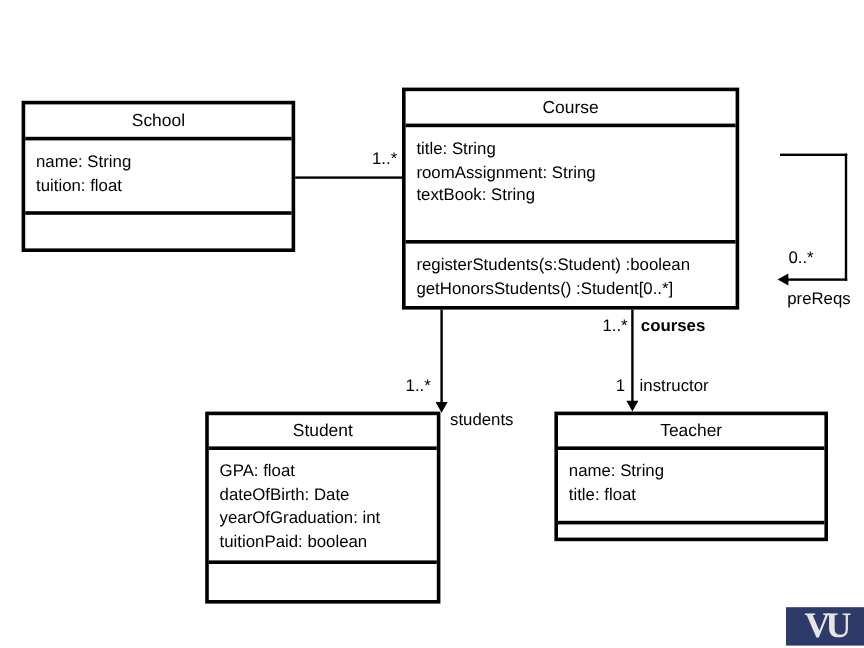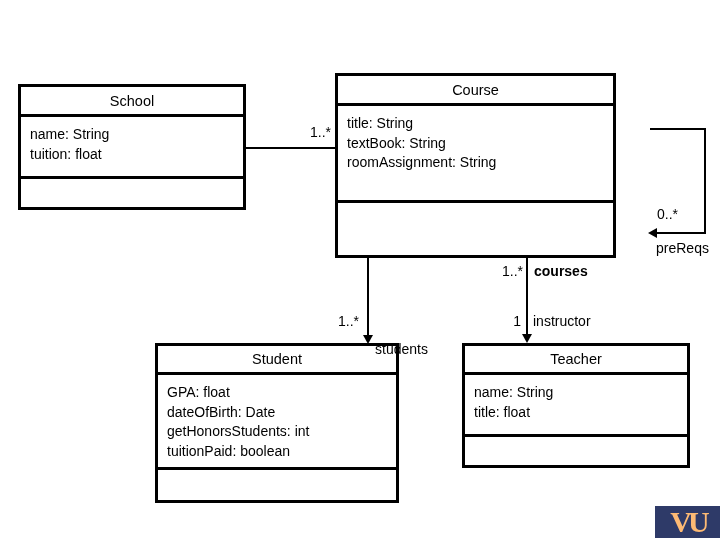--- a/index.html
+++ b/index.html
@@ -65,44 +65,44 @@
     width: 0; height: 0;
     border-top: 5px solid transparent;
     border-bottom: 5px solid transparent;
     border-right: 9px solid #000000;
   }
   .logo {
     position: absolute;
     left: 655px; top: 506px;
     width: 66px; height: 32px;
     background: #2e3a68;
-    color: #fdba74;
+    color: #e5e5e5;
     font-family: "Liberation Serif", serif;
     font-weight: bold;
     font-size: 30px;
     line-height: 31px;
     text-align: center;
     letter-spacing: -4px;
     overflow: hidden;
   }
 
   
   #box-school  { left: 18px;  top: 84px;  width: 228px; height: 126px; }
   #box-school .uml-header  { height: 30px; }
   #box-school .uml-attrs   { height: 62px; }
 
   #box-course  { left: 335px; top: 73px;  width: 281px; height: 185px; }
   #box-course .uml-header  { height: 30px; }
   #box-course .uml-attrs   { height: 97px; }
 
-  #box-student { left: 155px; top: 343px; width: 244px; height: 160px; }
+  #box-student { left: 171px; top: 343px; width: 196px; height: 160px; }
   #box-student .uml-header { height: 29px; }
   #box-student .uml-attrs  { height: 95px; }
 
-  #box-teacher { left: 462px; top: 343px; width: 228px; height: 125px; }
+  #box-teacher { left: 462px; top: 343px; width: 228px; height: 108px; }
   #box-teacher .uml-header { height: 29px; }
   #box-teacher .uml-attrs  { height: 62px; }
 </style>
 </head>
 <body>
 
 <div class="canvas">
 
   <div class="uml-class" id="box-school">
     <div class="uml-header">School</div>
@@ -110,31 +110,35 @@
       <div>name: String</div>
       <div>tuition: float</div>
     </div>
     <div class="uml-methods"></div>
   </div>
 
   <div class="uml-class" id="box-course">
     <div class="uml-header">Course</div>
     <div class="uml-attrs">
       <div>title: String</div>
+      <div>roomAssignment: String</div>
       <div>textBook: String</div>
-      <div>roomAssignment: String</div>
+    </div>
+    <div class="uml-methods">
+      <div>registerStudents(s:Student) :boolean</div>
+      <div>getHonorsStudents() :Student[0..*]</div>
     </div>
   </div>
 
   <div class="uml-class" id="box-student">
     <div class="uml-header">Student</div>
     <div class="uml-attrs">
       <div>GPA: float</div>
       <div>dateOfBirth: Date</div>
-      <div>getHonorsStudents: int</div>
+      <div>yearOfGraduation: int</div>
       <div>tuitionPaid: boolean</div>
     </div>
     <div class="uml-methods"></div>
   </div>
 
   <div class="uml-class" id="box-teacher">
     <div class="uml-header">Teacher</div>
     <div class="uml-attrs">
       <div>name: String</div>
       <div>title: float</div>

